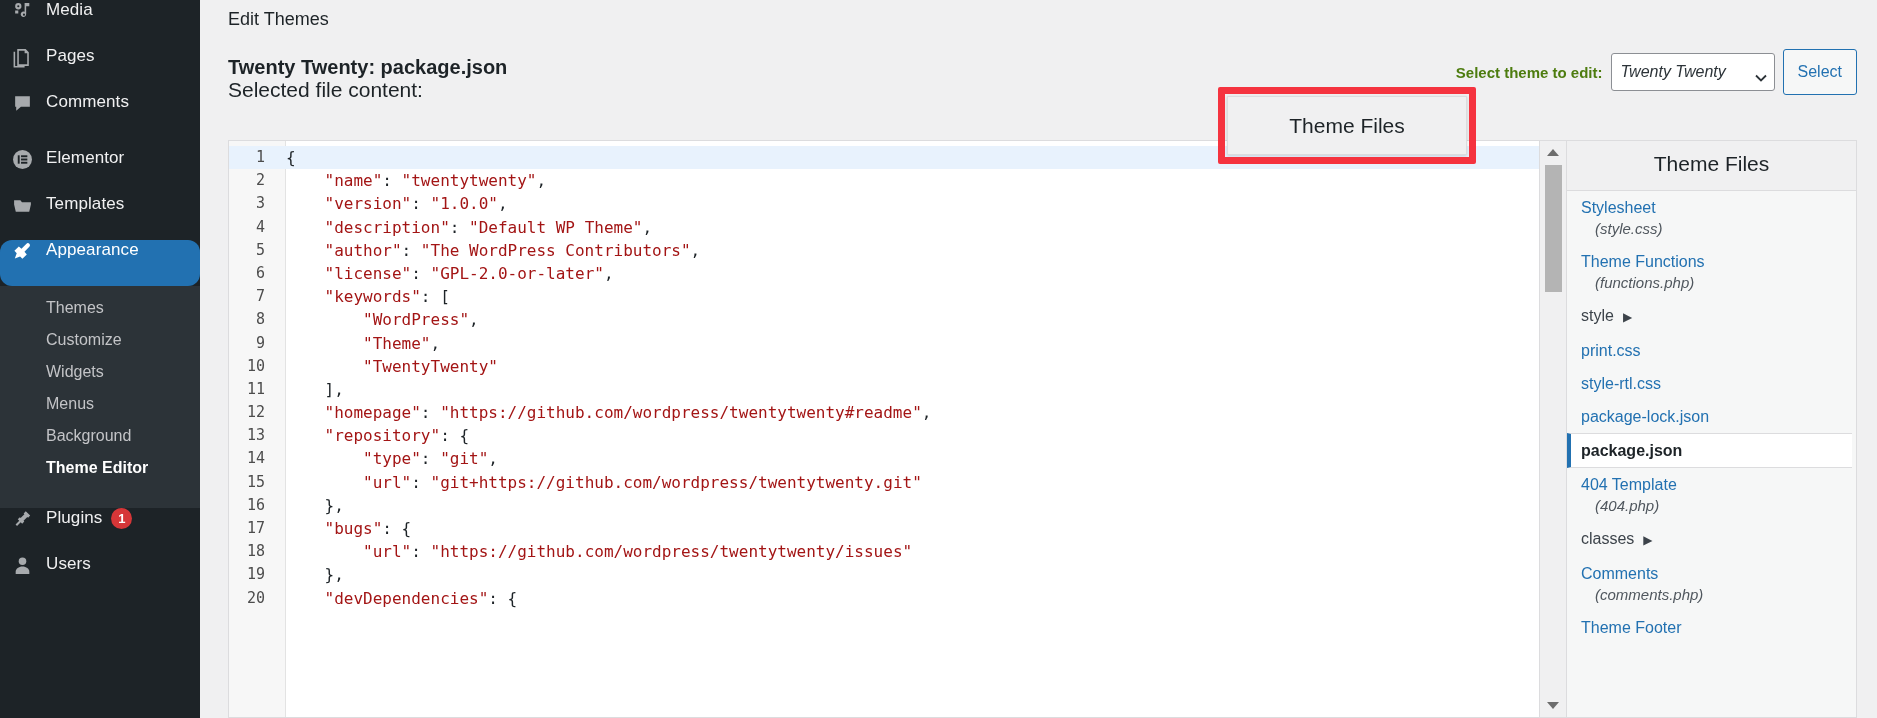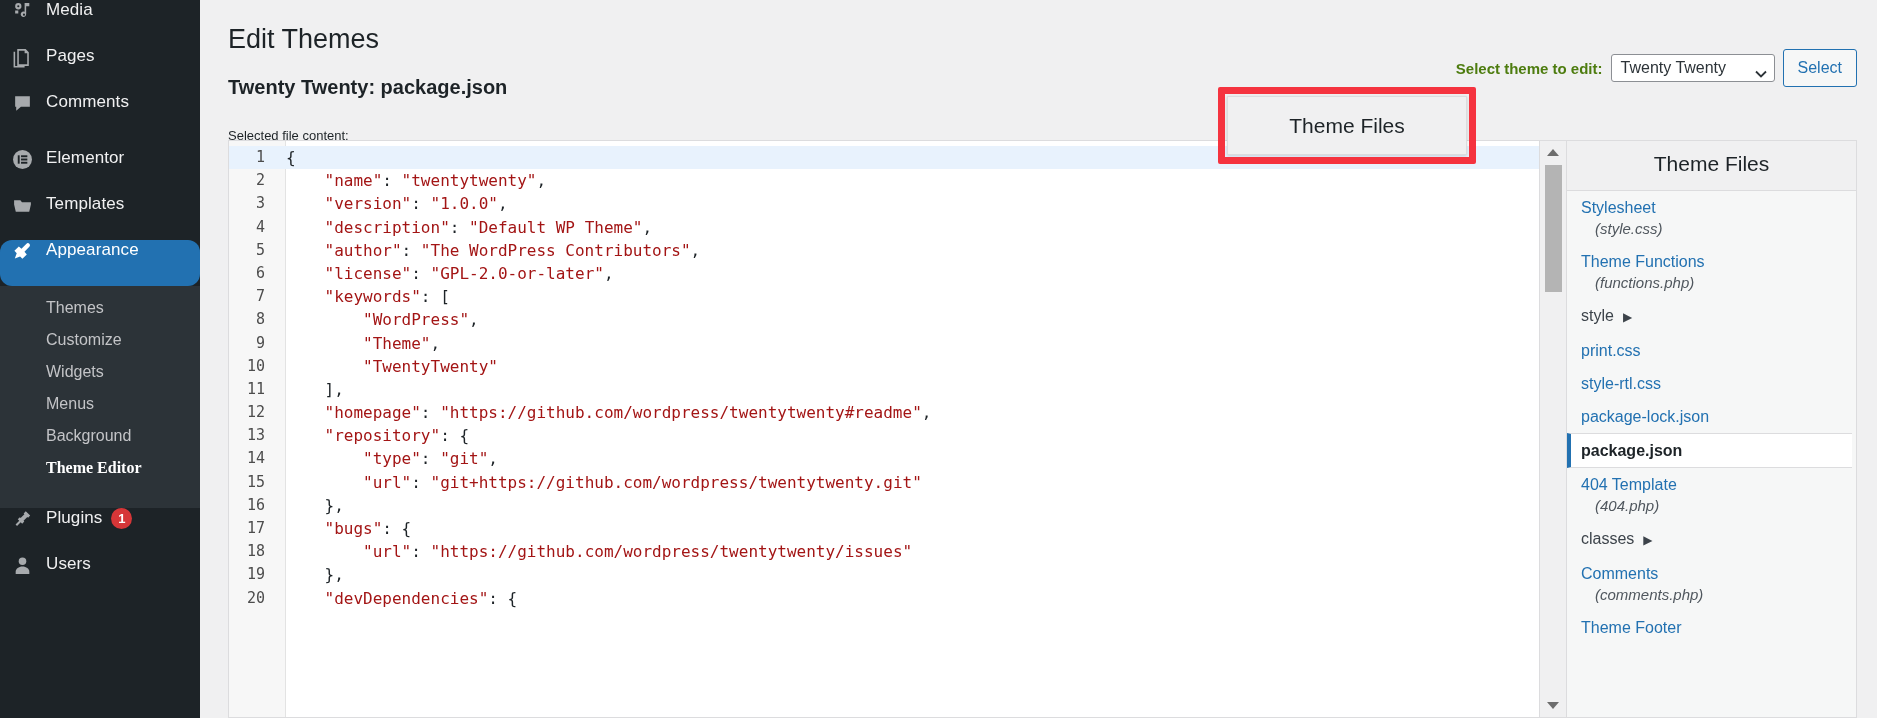--- a/index.html
+++ b/index.html
@@ -40,66 +40,66 @@
     border-top: 8px solid transparent;
     border-bottom: 8px solid transparent;
     border-left: 8px solid #f0f0f1;
   }
   .menu-gap { height: 10px; background: #1d2327; }
   .submenu { background: #2c3338; padding: 6px 0 24px 0; }
   .submenu-item {
     display: block; padding: 7px 0 7px 46px;
     font-size: 16px; color: #c3c4c7; cursor: pointer;
   }
-  .submenu-item.current { color: #fff; font-weight: bold; font-family: Liberation Serif, serif; }
+  .submenu-item.current { color: #fff; font-weight: bold; }
   .badge {
     display: inline-flex; align-items: center; justify-content: center;
     min-width: 21px; height: 21px; padding: 0 6px;
     margin-left: 9px; border-radius: 11px;
     background: #d63638; color: #fff; font-size: 13px; font-weight: bold;
   }
   .icon-svg { width: 21px; height: 21px; fill: currentColor; display:block; }
 
   
   .main {
     flex: 1; height: 718px; position: relative;
     background: #f0f0f1; padding: 0 28px 0 28px;
     overflow: hidden;
   }
   .page-title {
-    font-size: 27px; font-weight: normal; color: #1d2327;
-    padding-top: 20px; line-height: 38px;
+    font-size: 18px; font-weight: normal; color: #1d2327;
+    padding-top: 0; line-height: 38px;
   }
   .file-heading {
     font-size: 20px; font-weight: bold; color: #1d2327;
     margin-top: 16px; line-height: 26px;
   }
   .sel-label {
-    font-size: 13px; color: #1d2327; margin-top: 26px; line-height: 20px;
+    font-size: 21px; color: #1d2327; line-height: 20px;
   }
 
   
   .theme-chooser {
     position: absolute; top: 49px; right: 20px;
     display: flex; align-items: center; gap: 8px; z-index: 8;
   }
   .theme-chooser-label { font-size: 15px; font-weight: bold; color: #4d7c0f; }
   .theme-select {
     position: relative;
-    width: 164px; height: 28px;
+    width: 164px; height: 38px;
     background: #fff; border: 1px solid #8c8f94; border-radius: 3px;
     display: flex; align-items: center; padding: 0 40px 0 9px;
-    font-size: 16px; color: #2c3338; cursor: pointer;
+    font-size: 16px; color: #2c3338; cursor: pointer; font-style: italic;
   }
   .theme-select .chev {
     position: absolute; right: 8px; top: 50%; margin-top: -4px;
     width: 11px; height: 7px;
   }
   .btn-select {
-    height: 38px; padding: 0 14px;
+    height: 46px; padding: 0 14px;
     background: #f6f7f7; border: 1px solid #2271b1; border-radius: 3px;
     color: #2271b1; font-size: 16px; cursor: pointer;
     font-family: "Liberation Sans", sans-serif;
   }
 
   
   .editor-wrap {
     position: absolute; left: 28px; right: 20px; top: 140px; bottom: 0;
     background: #fff; border: 1px solid #dcdcde;
     display: flex;

